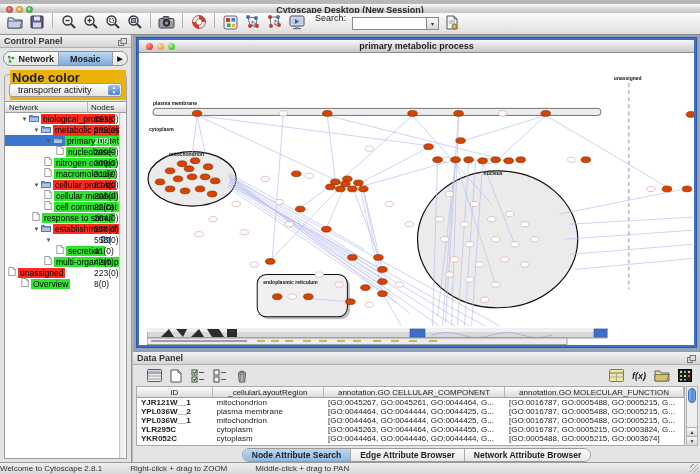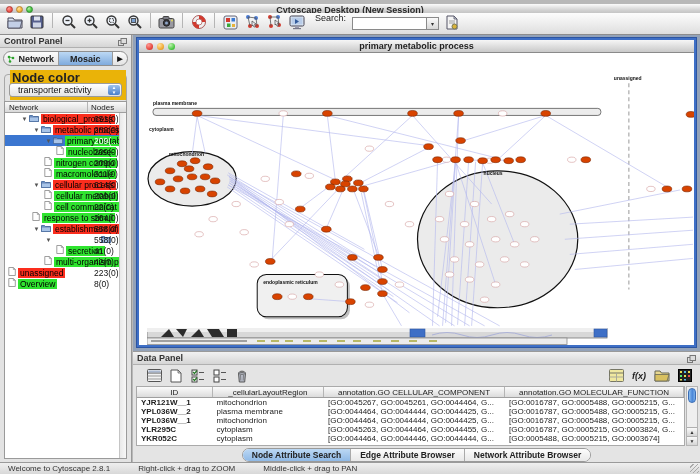--- a/index.html
+++ b/index.html
@@ -102,21 +102,21 @@
   .btab-group { display:inline-flex; border:1px solid #9a9a9a; border-radius:7px; overflow:hidden; background:#fff; }
   .btab { font-size:8.5px; font-weight:bold; color:#222; padding:0 9px; line-height:12px;
     background:linear-gradient(#fcfcfc,#e8e8e8); border-right:1px solid #aaa; }
   .btab:last-child { border-right:none; }
   .btab.active { background:linear-gradient(#bcd8f4,#8fb9e6); }
 
   
   .statusbar { position:absolute; bottom:0; left:0; right:0; height:12px;
     background:linear-gradient(#efefef,#d8d8d8); border-top:1px solid #9a9a9a;
     display:flex; align-items:center; font-size:8px; color:#333; }
-  .statusbar .s0 { margin-left:8px; } .statusbar .s1 { margin-left:28px; } .statusbar .s2 { margin-left:28px; }
+  .statusbar .s0 { } .statusbar .s1 { margin-left:28px; } .statusbar .s2 { margin-left:28px; }
   .grip { position:absolute; right:1px; bottom:1px; width:9px; height:9px;
     background:repeating-linear-gradient(135deg,transparent,transparent 2px,#aaa 2px,#aaa 3px); }
 </style>
 </head>
 <body>
 
 <div class="app">
 
   <div class="titlebar">
     <span class="tl r"></span>
@@ -412,21 +412,21 @@
             <span class="tree-count">42(0)</span>
           </div>
           <div class="tree-row" style="padding-left: 3px;">
             <span class="ticon"><svg width="8" height="9" viewBox="0 0 8 9">
                 <path d="M0.8 0.5 h4.5 l2 2 v6 H0.8 z" fill="#fff" stroke="#888" stroke-width="0.8"></path>
                 <path d="M5.3 0.5 l2 2 h-2 z" fill="#ccc" stroke="#888" stroke-width="0.5"></path>
               </svg></span>
             <span class="tree-label bg-red">unassigned</span>
             <span class="tree-count">223(0)</span>
           </div>
-          <div class="tree-row" style="padding-left: 3px;">
+          <div class="tree-row" style="padding-left: 16px;">
             <span class="ticon"><svg width="8" height="9" viewBox="0 0 8 9">
                 <path d="M0.8 0.5 h4.5 l2 2 v6 H0.8 z" fill="#fff" stroke="#888" stroke-width="0.8"></path>
                 <path d="M5.3 0.5 l2 2 h-2 z" fill="#ccc" stroke="#888" stroke-width="0.5"></path>
               </svg></span>
             <span class="tree-label bg-green">Overview</span>
             <span class="tree-count">8(0)</span>
           </div>
         </div>
       <div class="tree-scroll"></div>
     </div>

